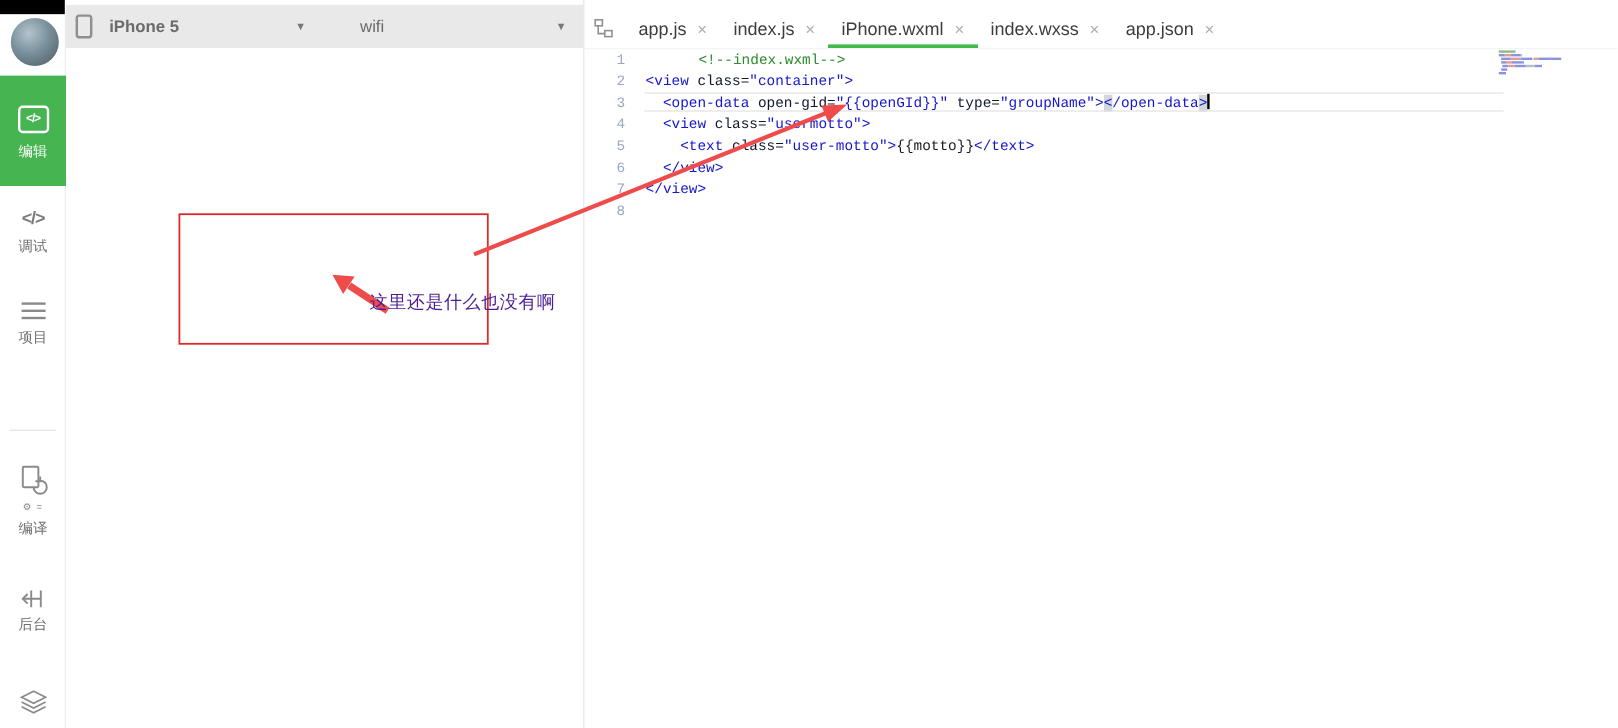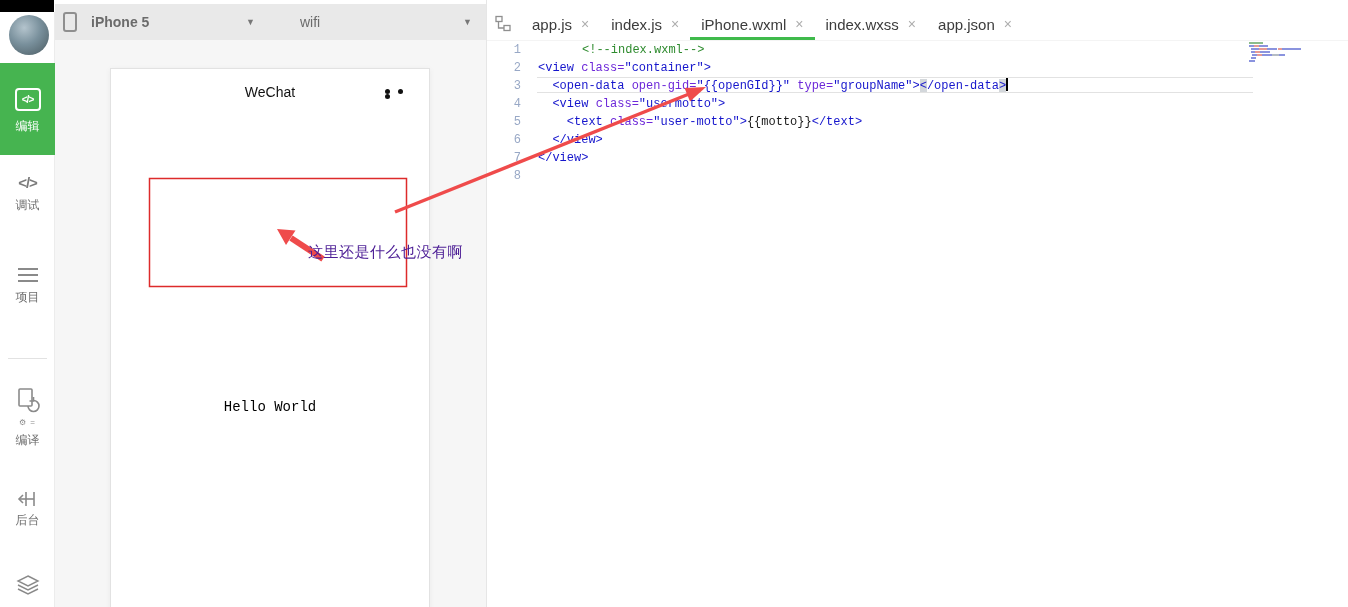--- a/index.html
+++ b/index.html
@@ -17,21 +17,21 @@
             background:radial-gradient(circle at 38% 32%, #b4c4cd 0%, #79909c 45%, #49595f 100%); }
   .side-item { position:absolute; left:0; width:55px; text-align:center; color:#6e6e6e; }
   .side-item .lbl { display:block; font-size:12px; }
   .item-edit { top:51px; height:92px; background:#46b450; color:#fff; }
   .edit-iconbox { margin:25px auto 7px auto; width:26px; height:23px; border:2px solid #fff;
                   border-radius:4px; line-height:19px; font-size:10px; font-weight:bold;
                   letter-spacing:-1px; color:#fff; }
   .item-debug { top:162px; }
   .debug-glyph { display:block; font-size:15px; font-weight:bold; letter-spacing:-1px;
                  color:#7b7b7b; margin-bottom:6px; }
-  .item-project { top:256px;text-align:center; }
+  .item-project { top:240px;text-align:center; }
   .menu-icon { width:20px; margin:0 auto 7px auto; }
   .menu-icon i { display:block; height:2px; background:#8a8a8a; margin-bottom:4px; }
   .side-divider { position:absolute; left:8px; top:346px; width:39px; height:1px; background:#e2e2e2; }
   .item-compile { top:374px; }
   .item-backend { top:478px; }
   .side-svg { display:block; margin:0 auto 4px auto; }
   .gear-eq { display:block; font-size:8px; color:#8a8a8a; letter-spacing:1px; margin-bottom:5px; }
   .item-layers { top:562px; }
 
   
@@ -73,21 +73,21 @@
 
   .code-region { position:absolute; left:0; top:41px; right:0; bottom:0;
                  font-family:"Liberation Mono", monospace; font-size:12px; line-height:18px; }
   .code-line { position:relative; height:18px; white-space:pre; padding-left:51px; }
   .ln { position:absolute; left:0; top:0; width:34px; text-align:right; color:#98a8c6; }
   .current-box { position:absolute; left:50px; top:0; width:716px; height:16px;
                  border-top:1px solid #e2e2e2; border-bottom:1px solid #e2e2e2; pointer-events:none; }
   .tk-c { color:#2e8b2e;margin-left:44px; }
   .tk-t { color:#1515cc; }
   .tk-v { color:#1515cc; }
-  .tk-a { color:#6d28d9;margin-top:20px; }
+  .tk-a { color:#0f172a;margin-top:20px; }
   .tk-p { color:#1a1a1a; }
   .tk-h { color:#1515cc; background:#d3d7db; }
   .caret { display:inline-block; width:2px; height:13px; background:#000; vertical-align:-2px; }
 
   
   .minimap { position:absolute; left:762px; top:1px; width:96px; }
   .mm-row { height:3px; line-height:0; white-space:nowrap; }
   .mm-seg { display:inline-block; height:2px; vertical-align:top; }
   .mm-c { background:#8cbc8c; } .mm-t { background:#8a93de; } .mm-v { background:#8a93de; }
   .mm-a { background:#e69a94; } .mm-p { background:#b5bcc4; } .mm-h { background:#8a93de; }
@@ -163,33 +163,20 @@
     <div class="select-region device-region">
       <span class="sel-label">iPhone 5</span>
       <span class="chev">▼</span>
     </div>
     <div class="select-region network-region">
       <span class="sel-label">wifi</span>
       <span class="chev">▼</span>
     </div>
   </div>
 
-  <div class="sim-area">
-    <div class="phone">
-      <div class="phone-header">
-        <div class="phone-title">WeChat</div>
-        <div class="menu-dots">
-            <i></i>
-            <i></i>
-            <i></i>
-          </div>
-      </div>
-      <div class="hello">Hello World</div>
-    </div>
-  </div>
 
   <div class="editor">
     <div class="tabbar">
       <svg class="tree-icon" width="18" height="18" viewBox="0 0 18 18">
         <rect x="2" y="1.5" width="6" height="5" fill="none" stroke="#8f8f8f" stroke-width="1.3"></rect>
         <rect x="10" y="10.5" width="6" height="5" fill="none" stroke="#8f8f8f" stroke-width="1.3"></rect>
         <path d="M4.5 6.5 L4.5 13 L10 13" fill="none" stroke="#8f8f8f" stroke-width="1.3"></path>
       </svg>
       <div style="display:flex; align-items:stretch; height:100%;">
           <div class="tab">

